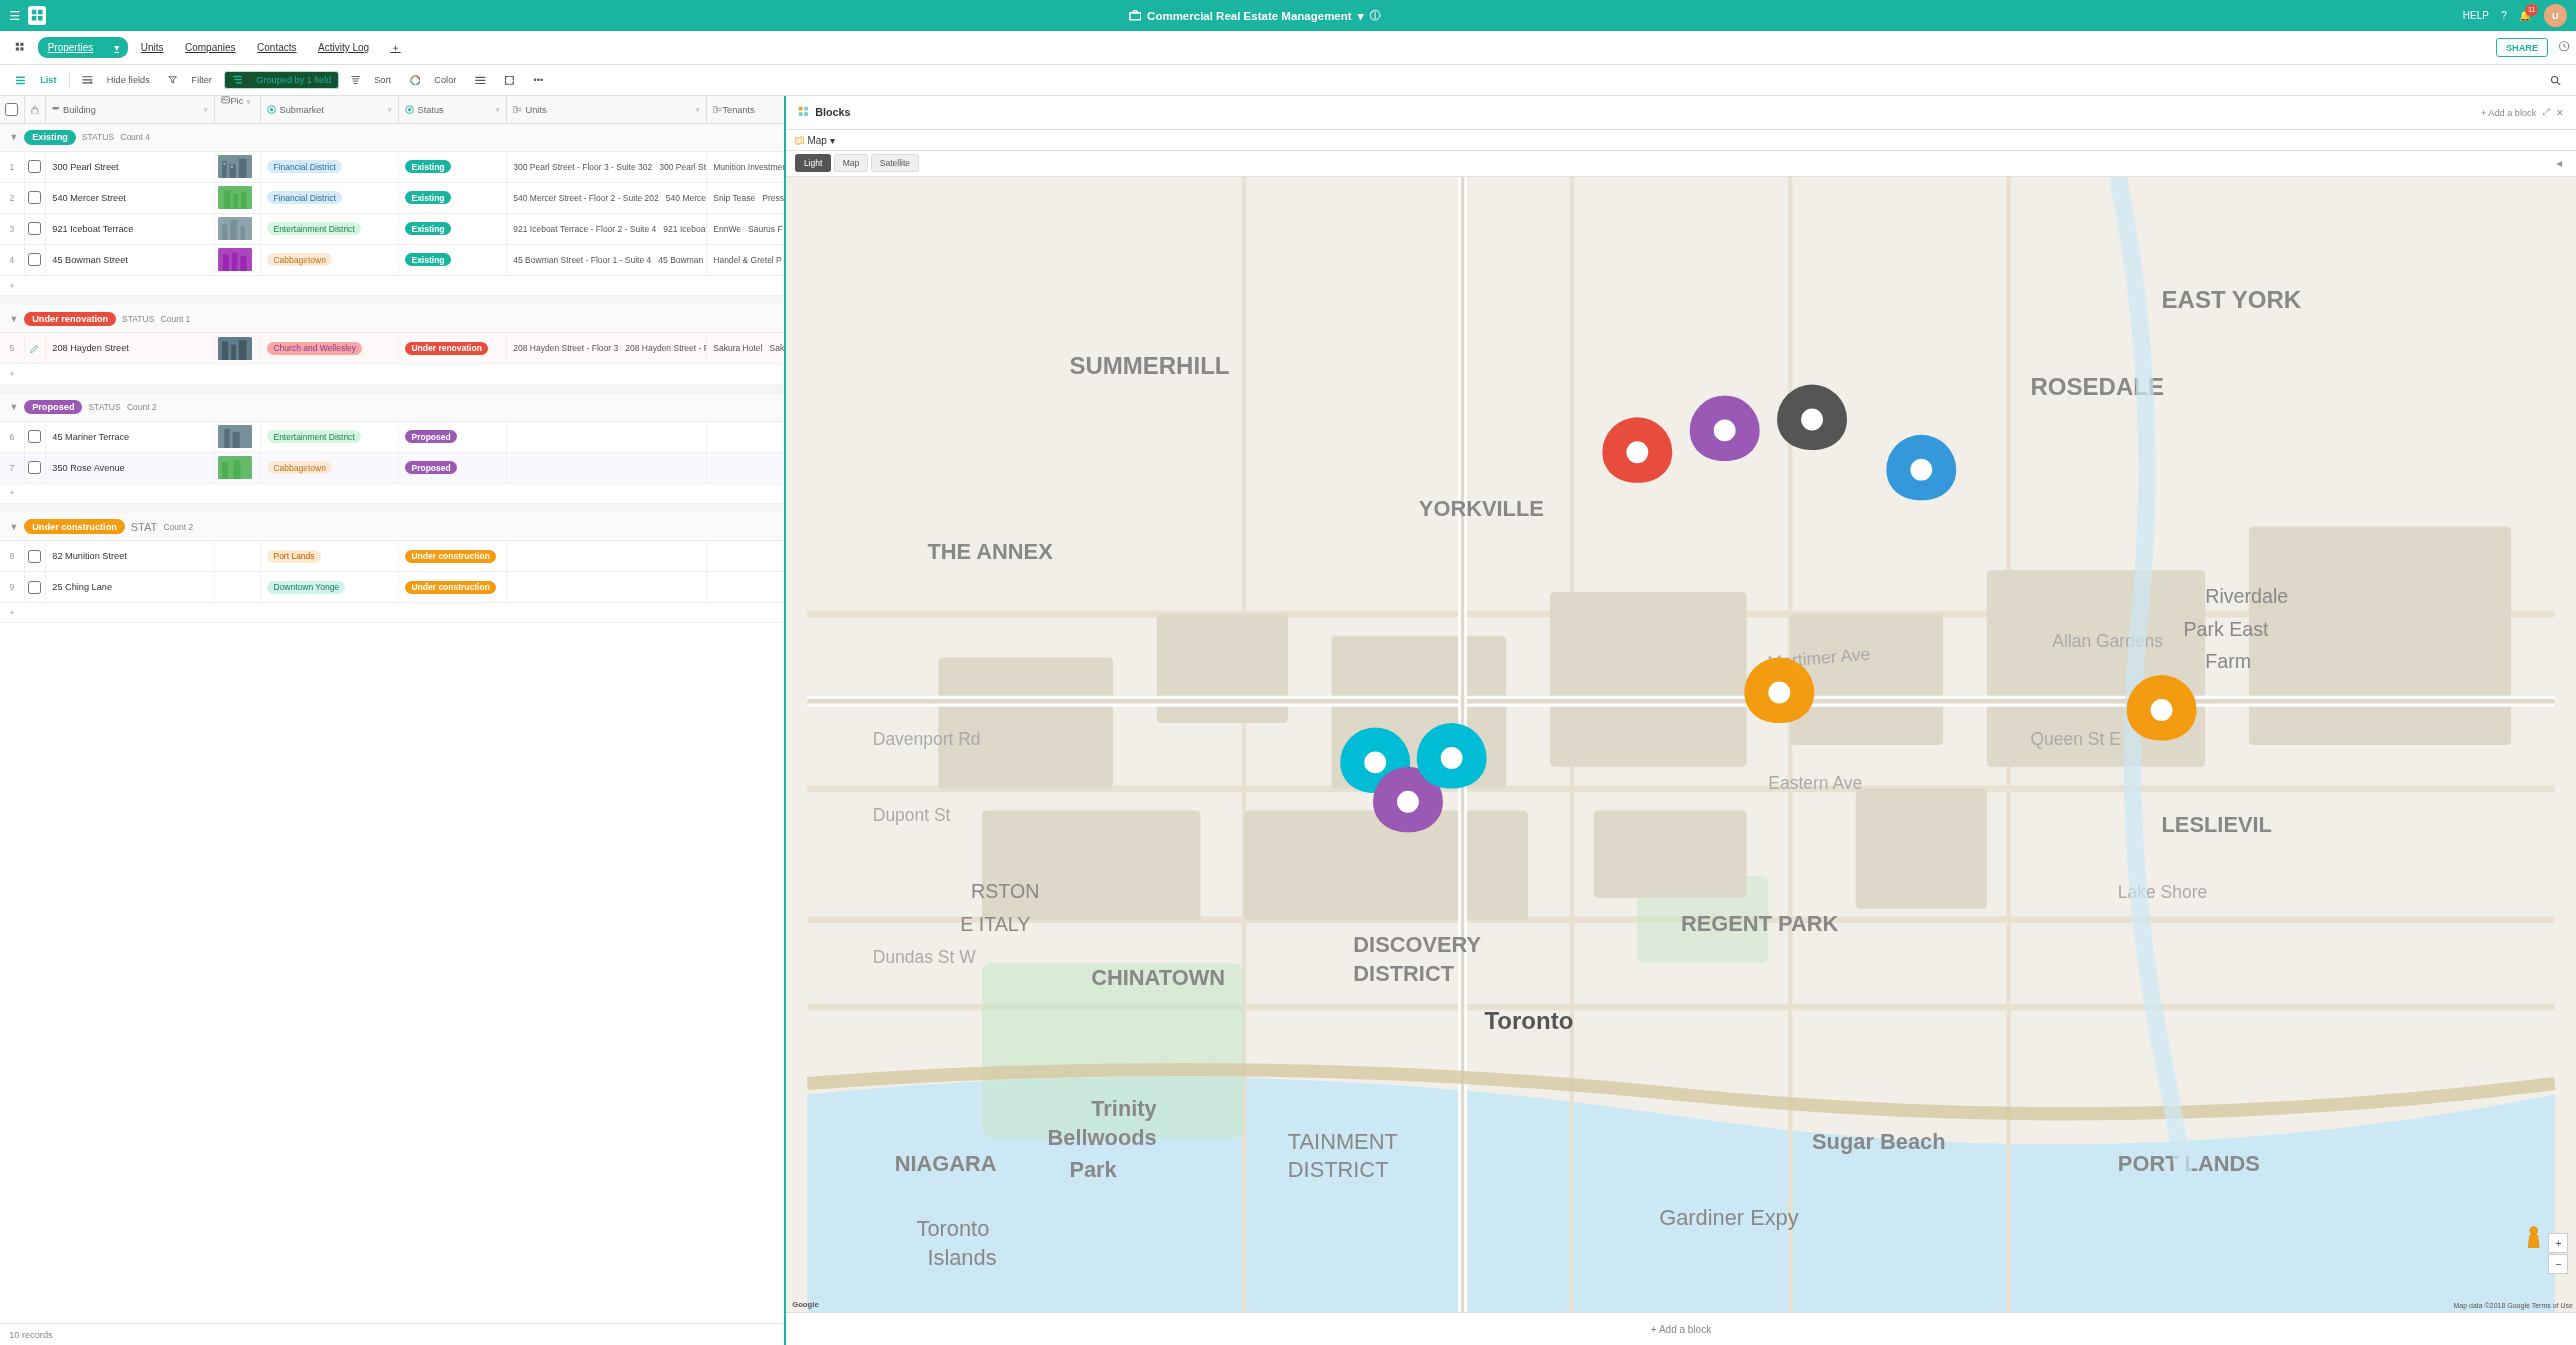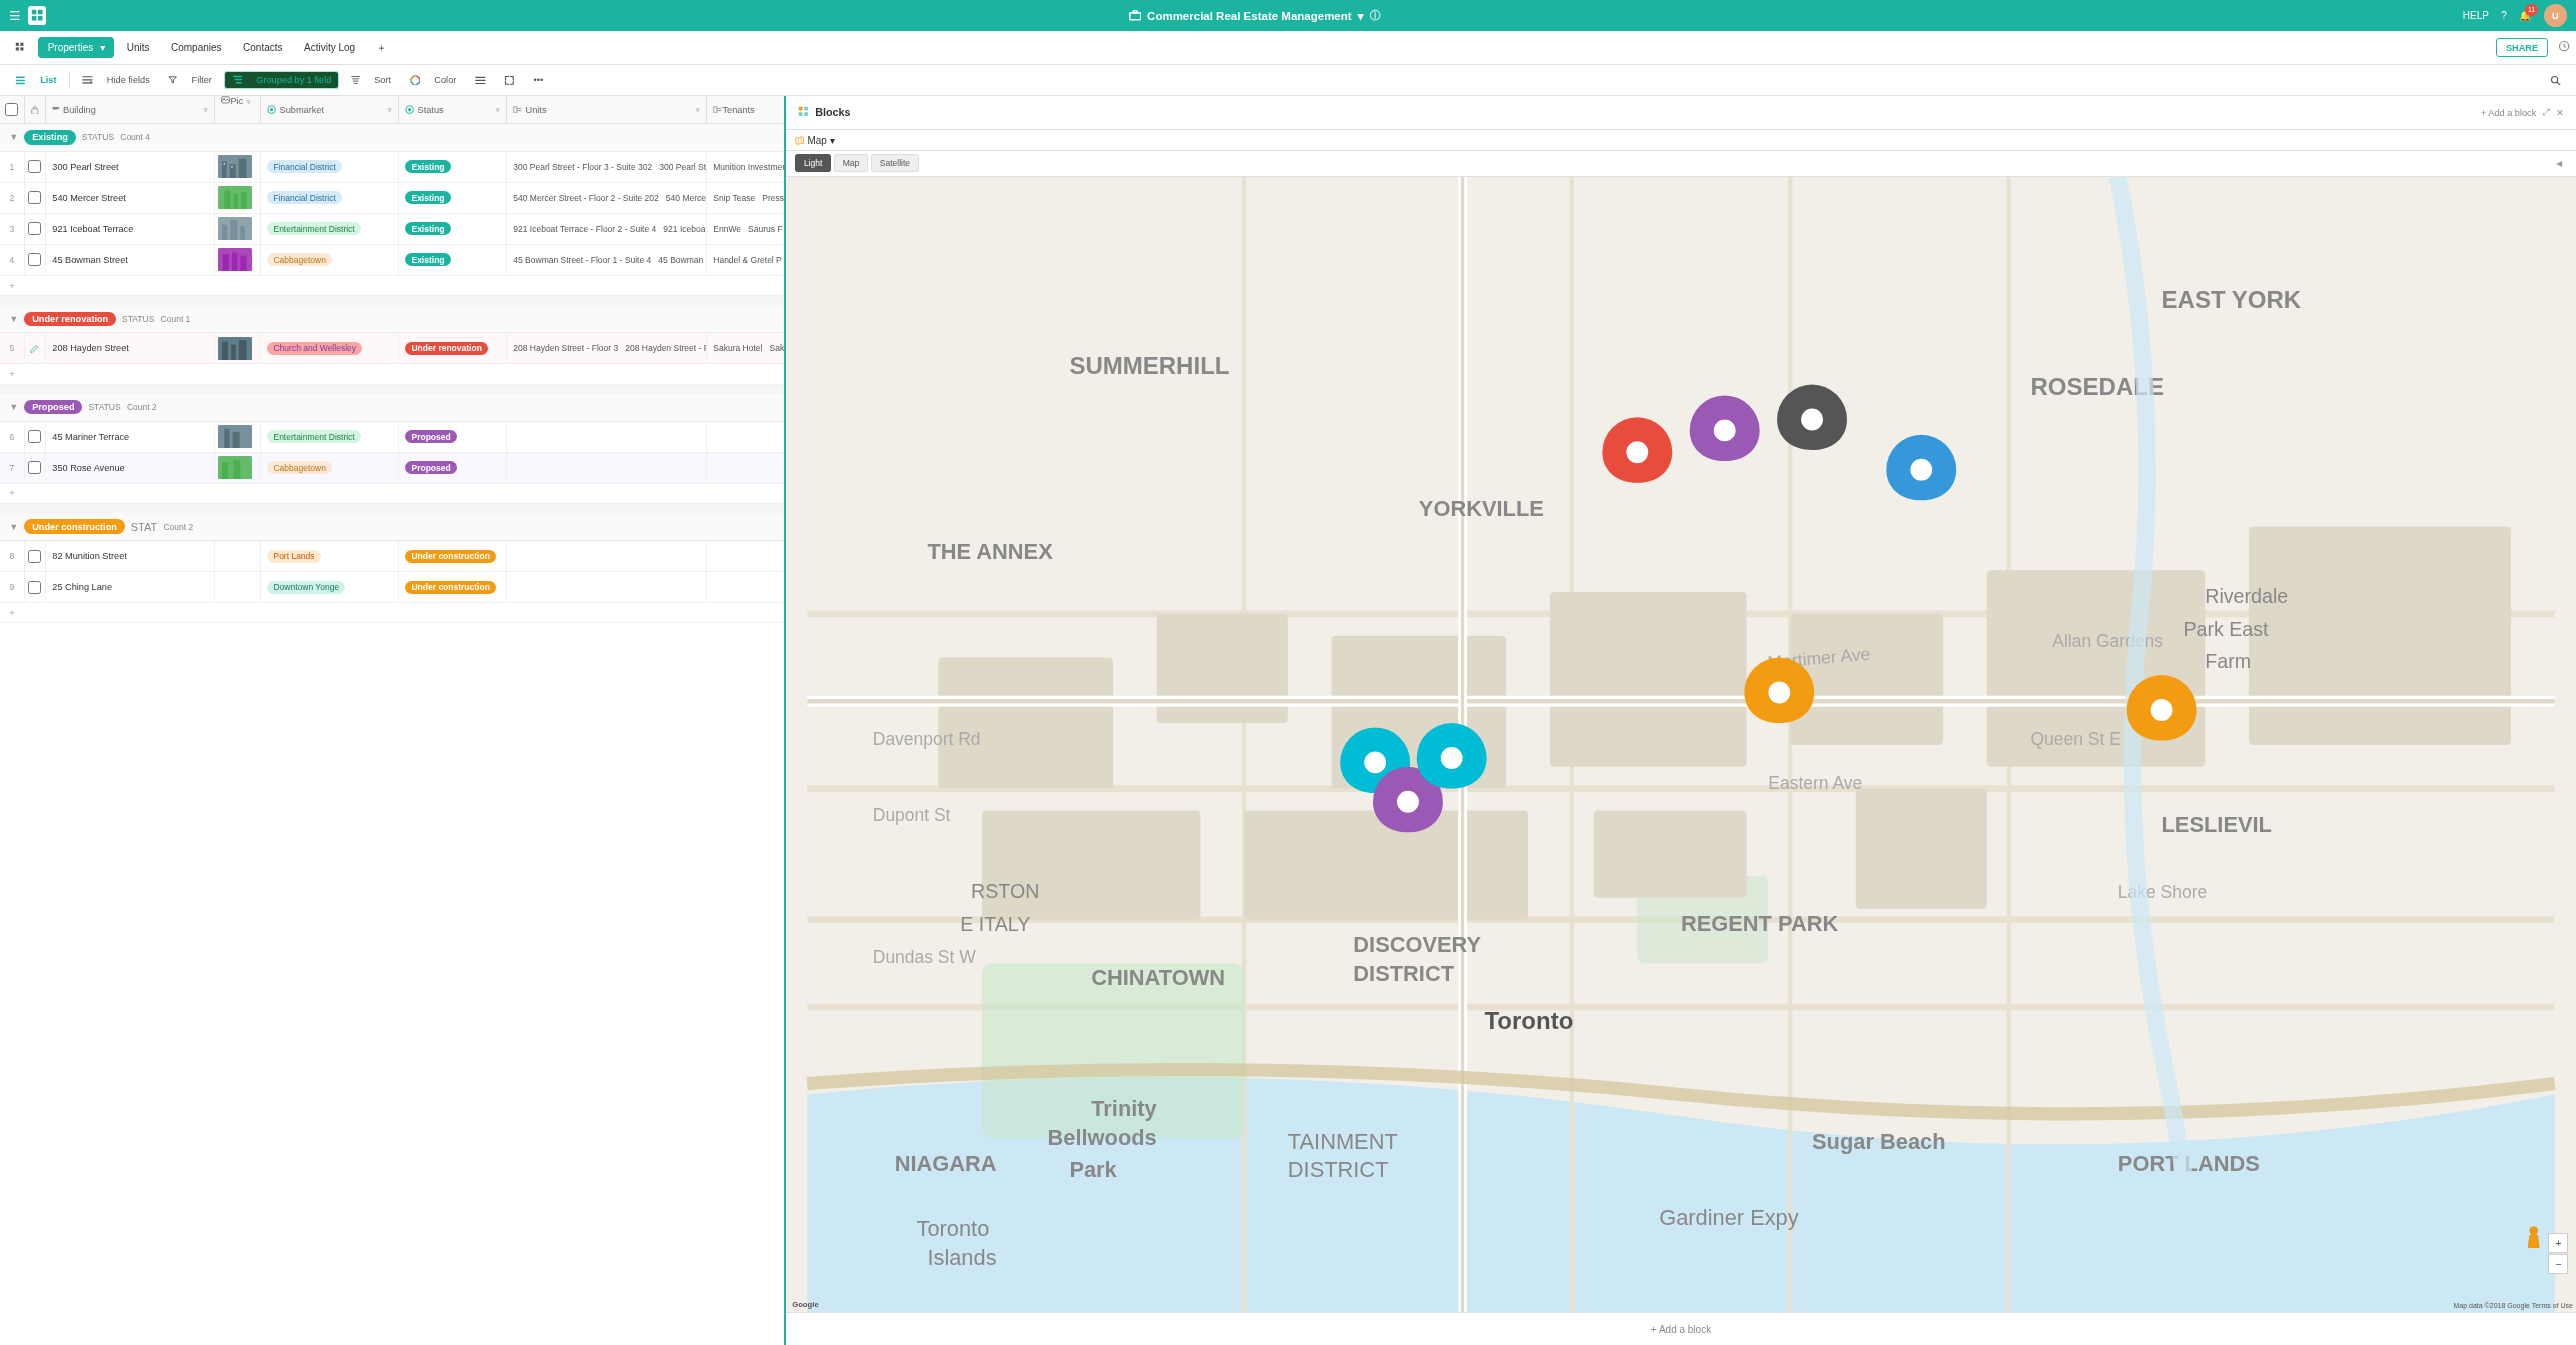--- a/index.html
+++ b/index.html
@@ -40,25 +40,25 @@
       background: white;
       height: 34px;
       display: flex;
       align-items: center;
       padding: 0 6.2px;
       border-bottom: 0.8px solid #e0e0e0;
       gap: 3.1px;
     }
     .nav-item {
       padding: 4.6px 9.2px;
-      border-radius: 4px;
+      border-radius: 9px;
       cursor: pointer;
       font-size: 10px;
       color: #333;
-      display: flex; align-items: center; gap: 7px;
+      display: flex; align-items: center; gap: 21px; text-decoration: underline;
     }
     .nav-item.active {
       background: #1ab4a0;
       color: white;
     }
     .share-btn {
       margin-left: auto;
       background: white;
       border: 0.8px solid #1ab4a0;
       color: #1ab4a0;
@@ -818,20 +818,23 @@
         <div class="row-units"></div>
         <div class="row-tenants"></div>
       </div>
 
       <div class="add-row">
         <span>+</span>
       </div>
 
     </div>
 
+    <div class="table-footer">
+      <span>10 records</span>
+    </div>
   </div>
 
   <div class="right-panel">
 
     <div class="blocks-header">
       <div class="blocks-title">
         <svg width="12.3" height="12.3" viewBox="0 0 16 16">
           <rect x="1" y="1" width="5" height="5" rx="1" fill="#f39c12"></rect>
           <rect x="8" y="1" width="5" height="5" rx="1" fill="#1ab4a0" opacity="0.6"></rect>
           <rect x="1" y="8" width="5" height="5" rx="1" fill="#1ab4a0" opacity="0.6"></rect>

